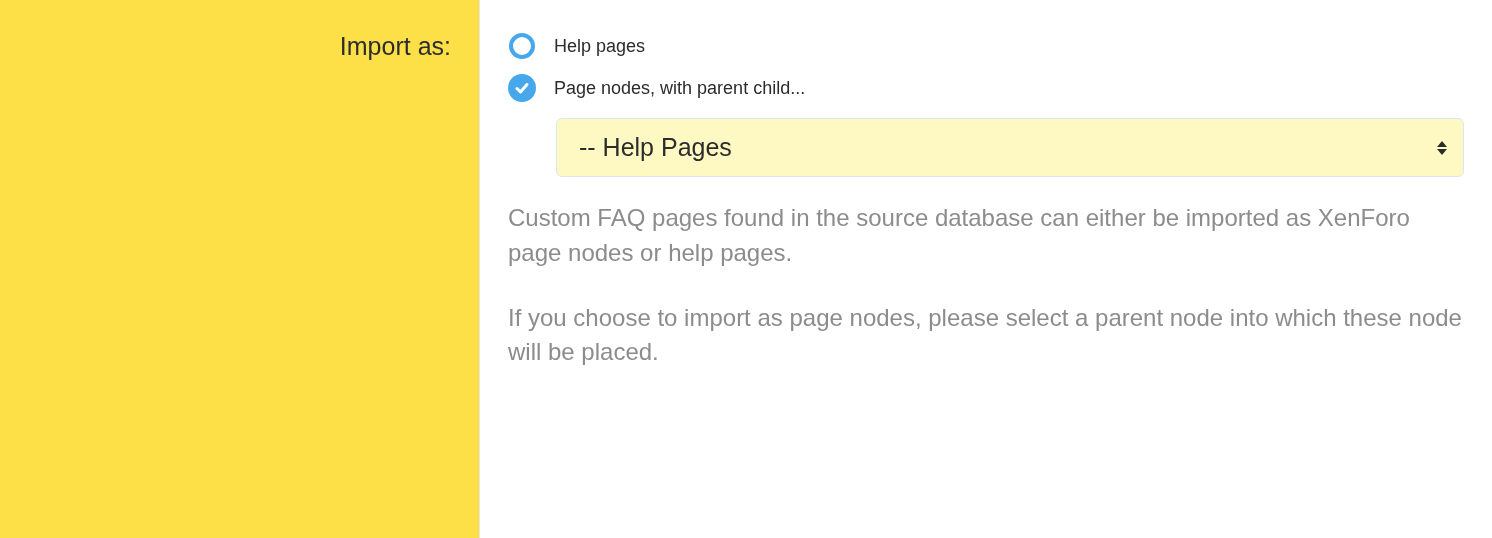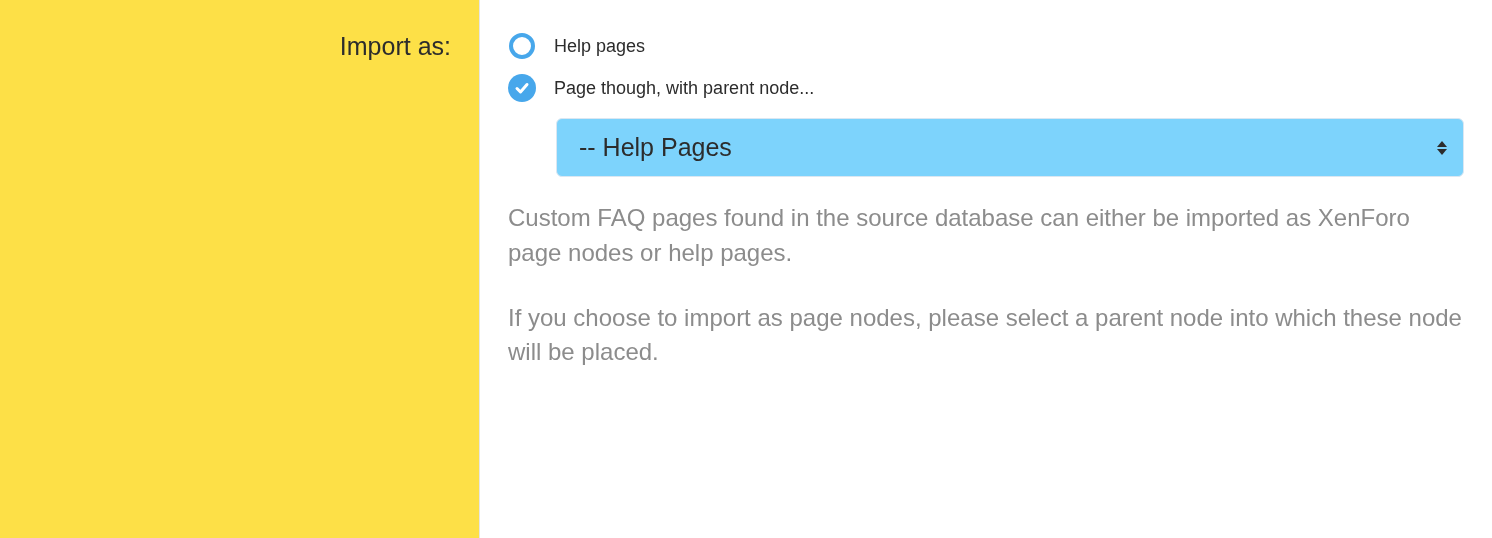--- a/index.html
+++ b/index.html
@@ -73,21 +73,21 @@
     .radio-label {
       font-size: 18px;
       color: #2c2c2c;
     }
     .select-wrap {
       margin: 10px 0 18px 48px;
     }
     .select-box {
       position: relative;
       width: 100%;
-      background: #7dd3fc;
+      background: #fef9c3;
       border: 1px solid #dae7f2;
       border-radius: 6px;
       padding: 14px 44px 14px 22px;
       font-size: 25px;
       color: #2c2c2c;
       cursor: pointer;
       display: flex;
       align-items: center;
       margin-top: 16px;
     }
@@ -142,21 +142,21 @@
     </div>
 
     <div class="radio-option">
       <span class="radio-icon">
         <span class="radio-checked">
           <svg viewBox="0 0 16 16" fill="none" stroke="#fff" stroke-width="3" stroke-linecap="round" stroke-linejoin="round">
             <polyline points="3,8.5 6.5,12 13,4.5"></polyline>
           </svg>
         </span>
       </span>
-      <span class="radio-label">Page though, with parent node...</span>
+      <span class="radio-label">Page nodes, with parent child...</span>
     </div>
 
     <div class="select-wrap">
       <div class="select-box">
         <span>-- Help Pages</span>
         <span class="select-caret">
           <span class="tri-up"></span>
           <span class="tri-down"></span>
         </span>
       </div>

